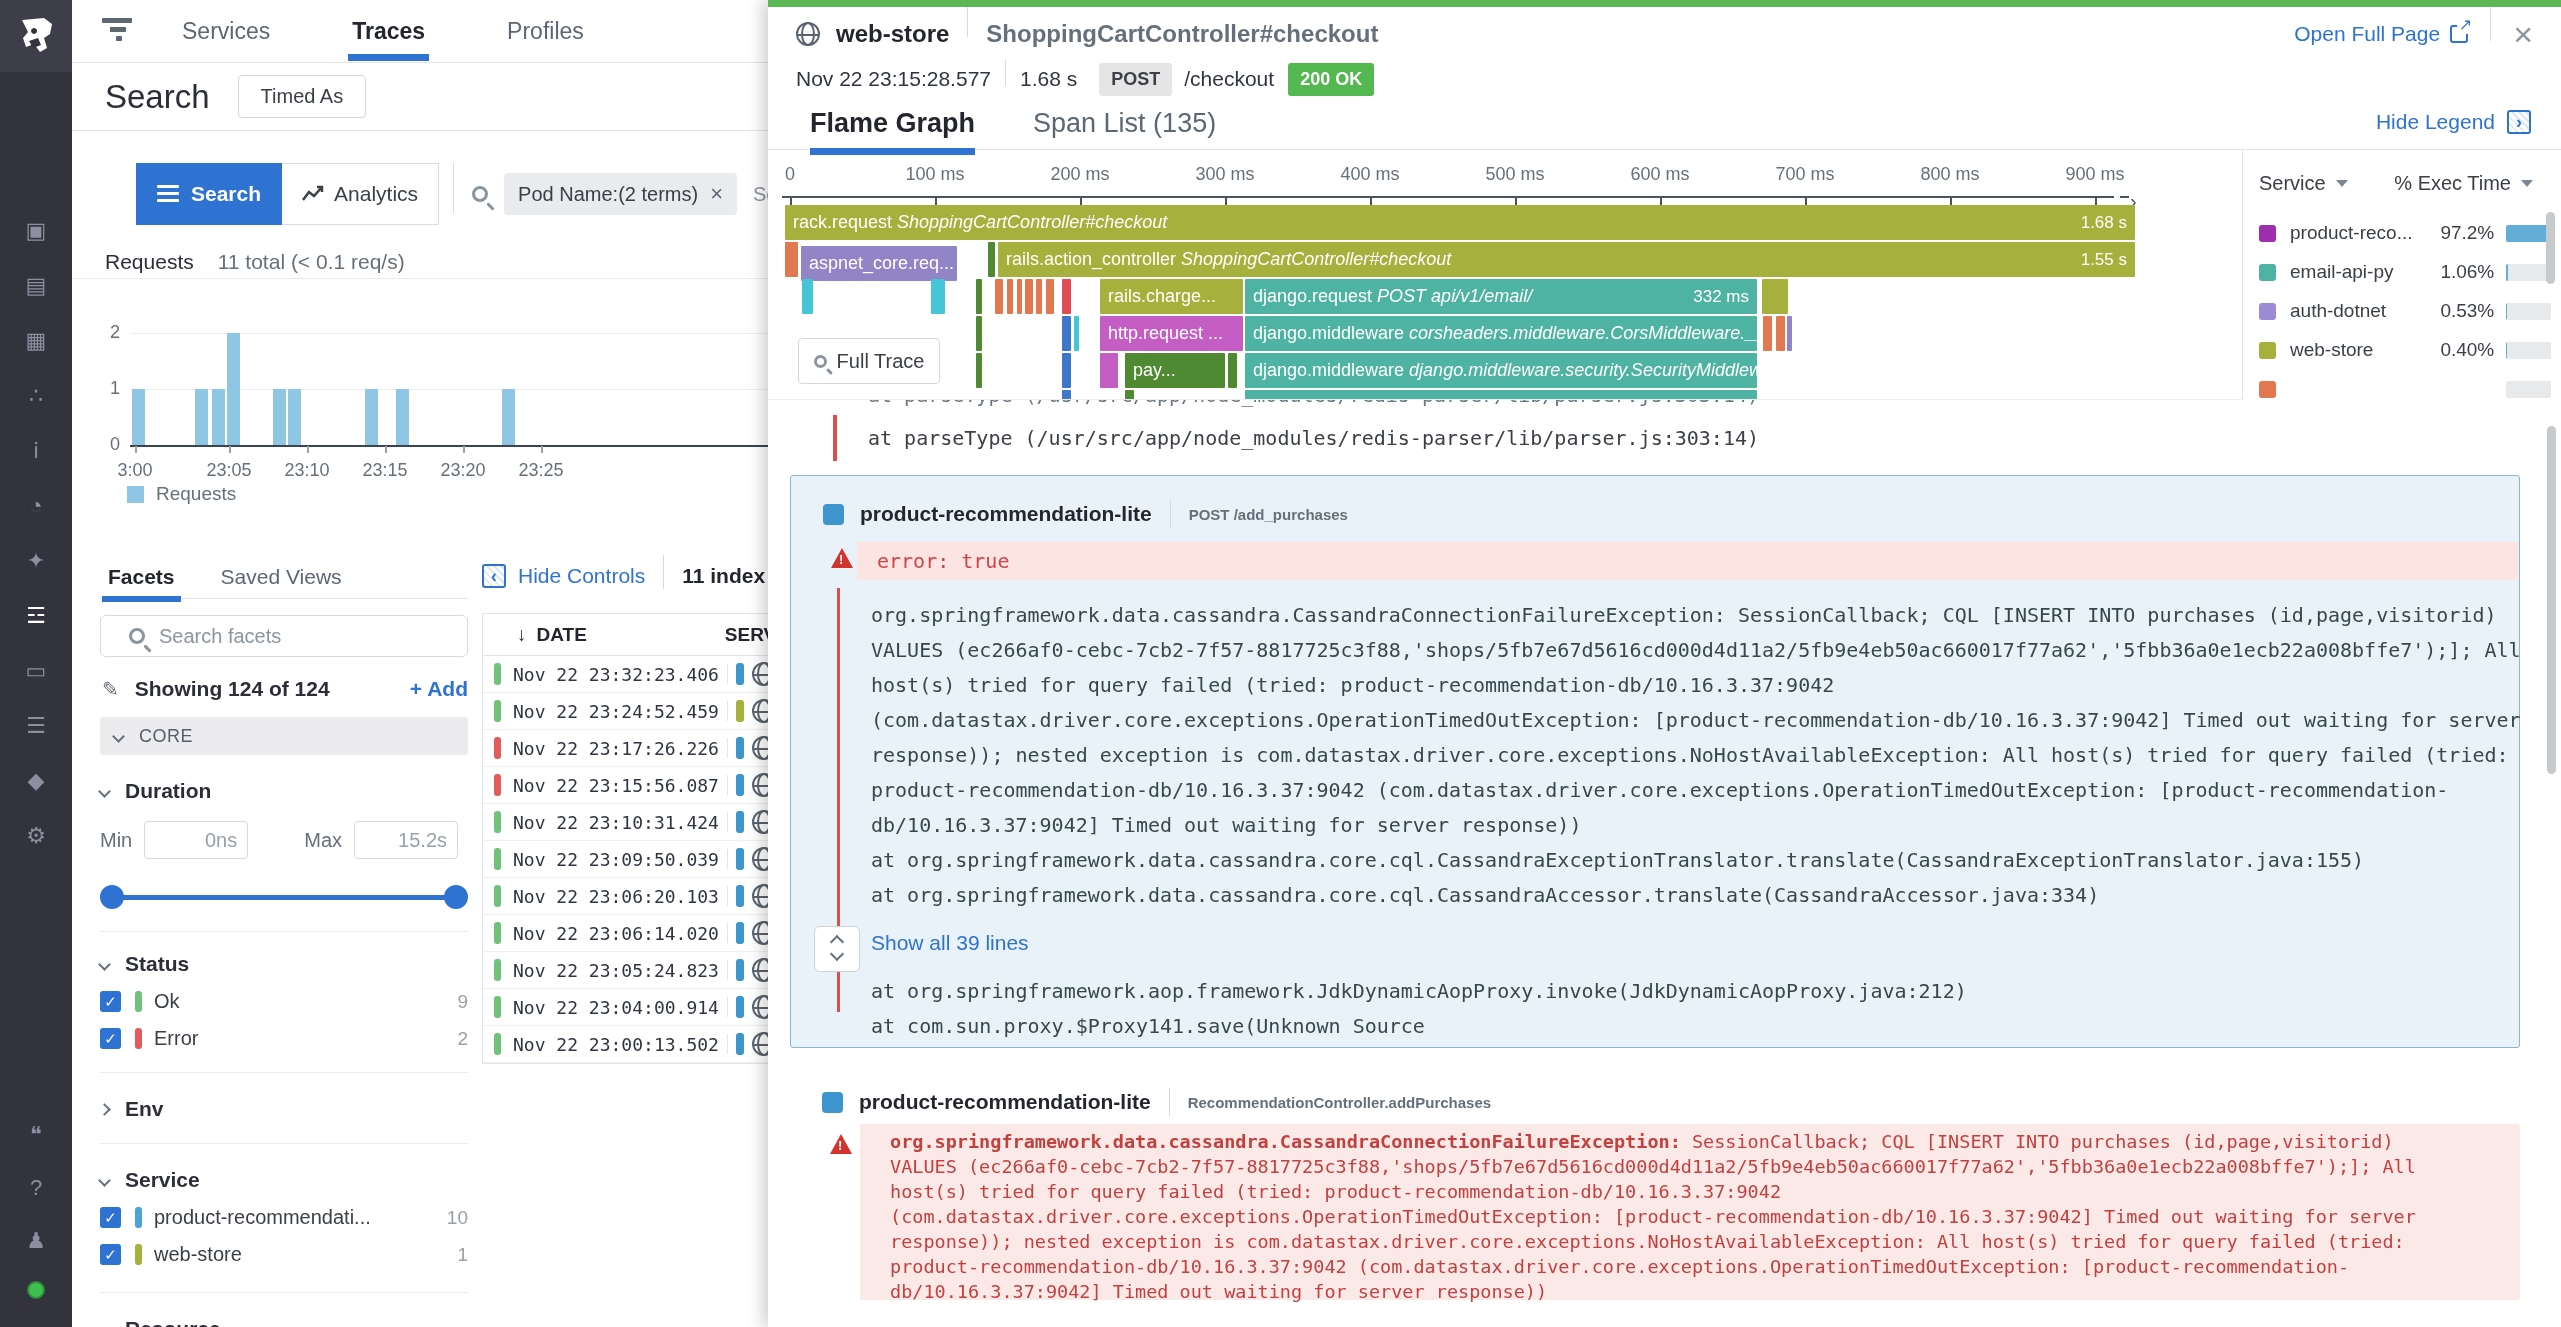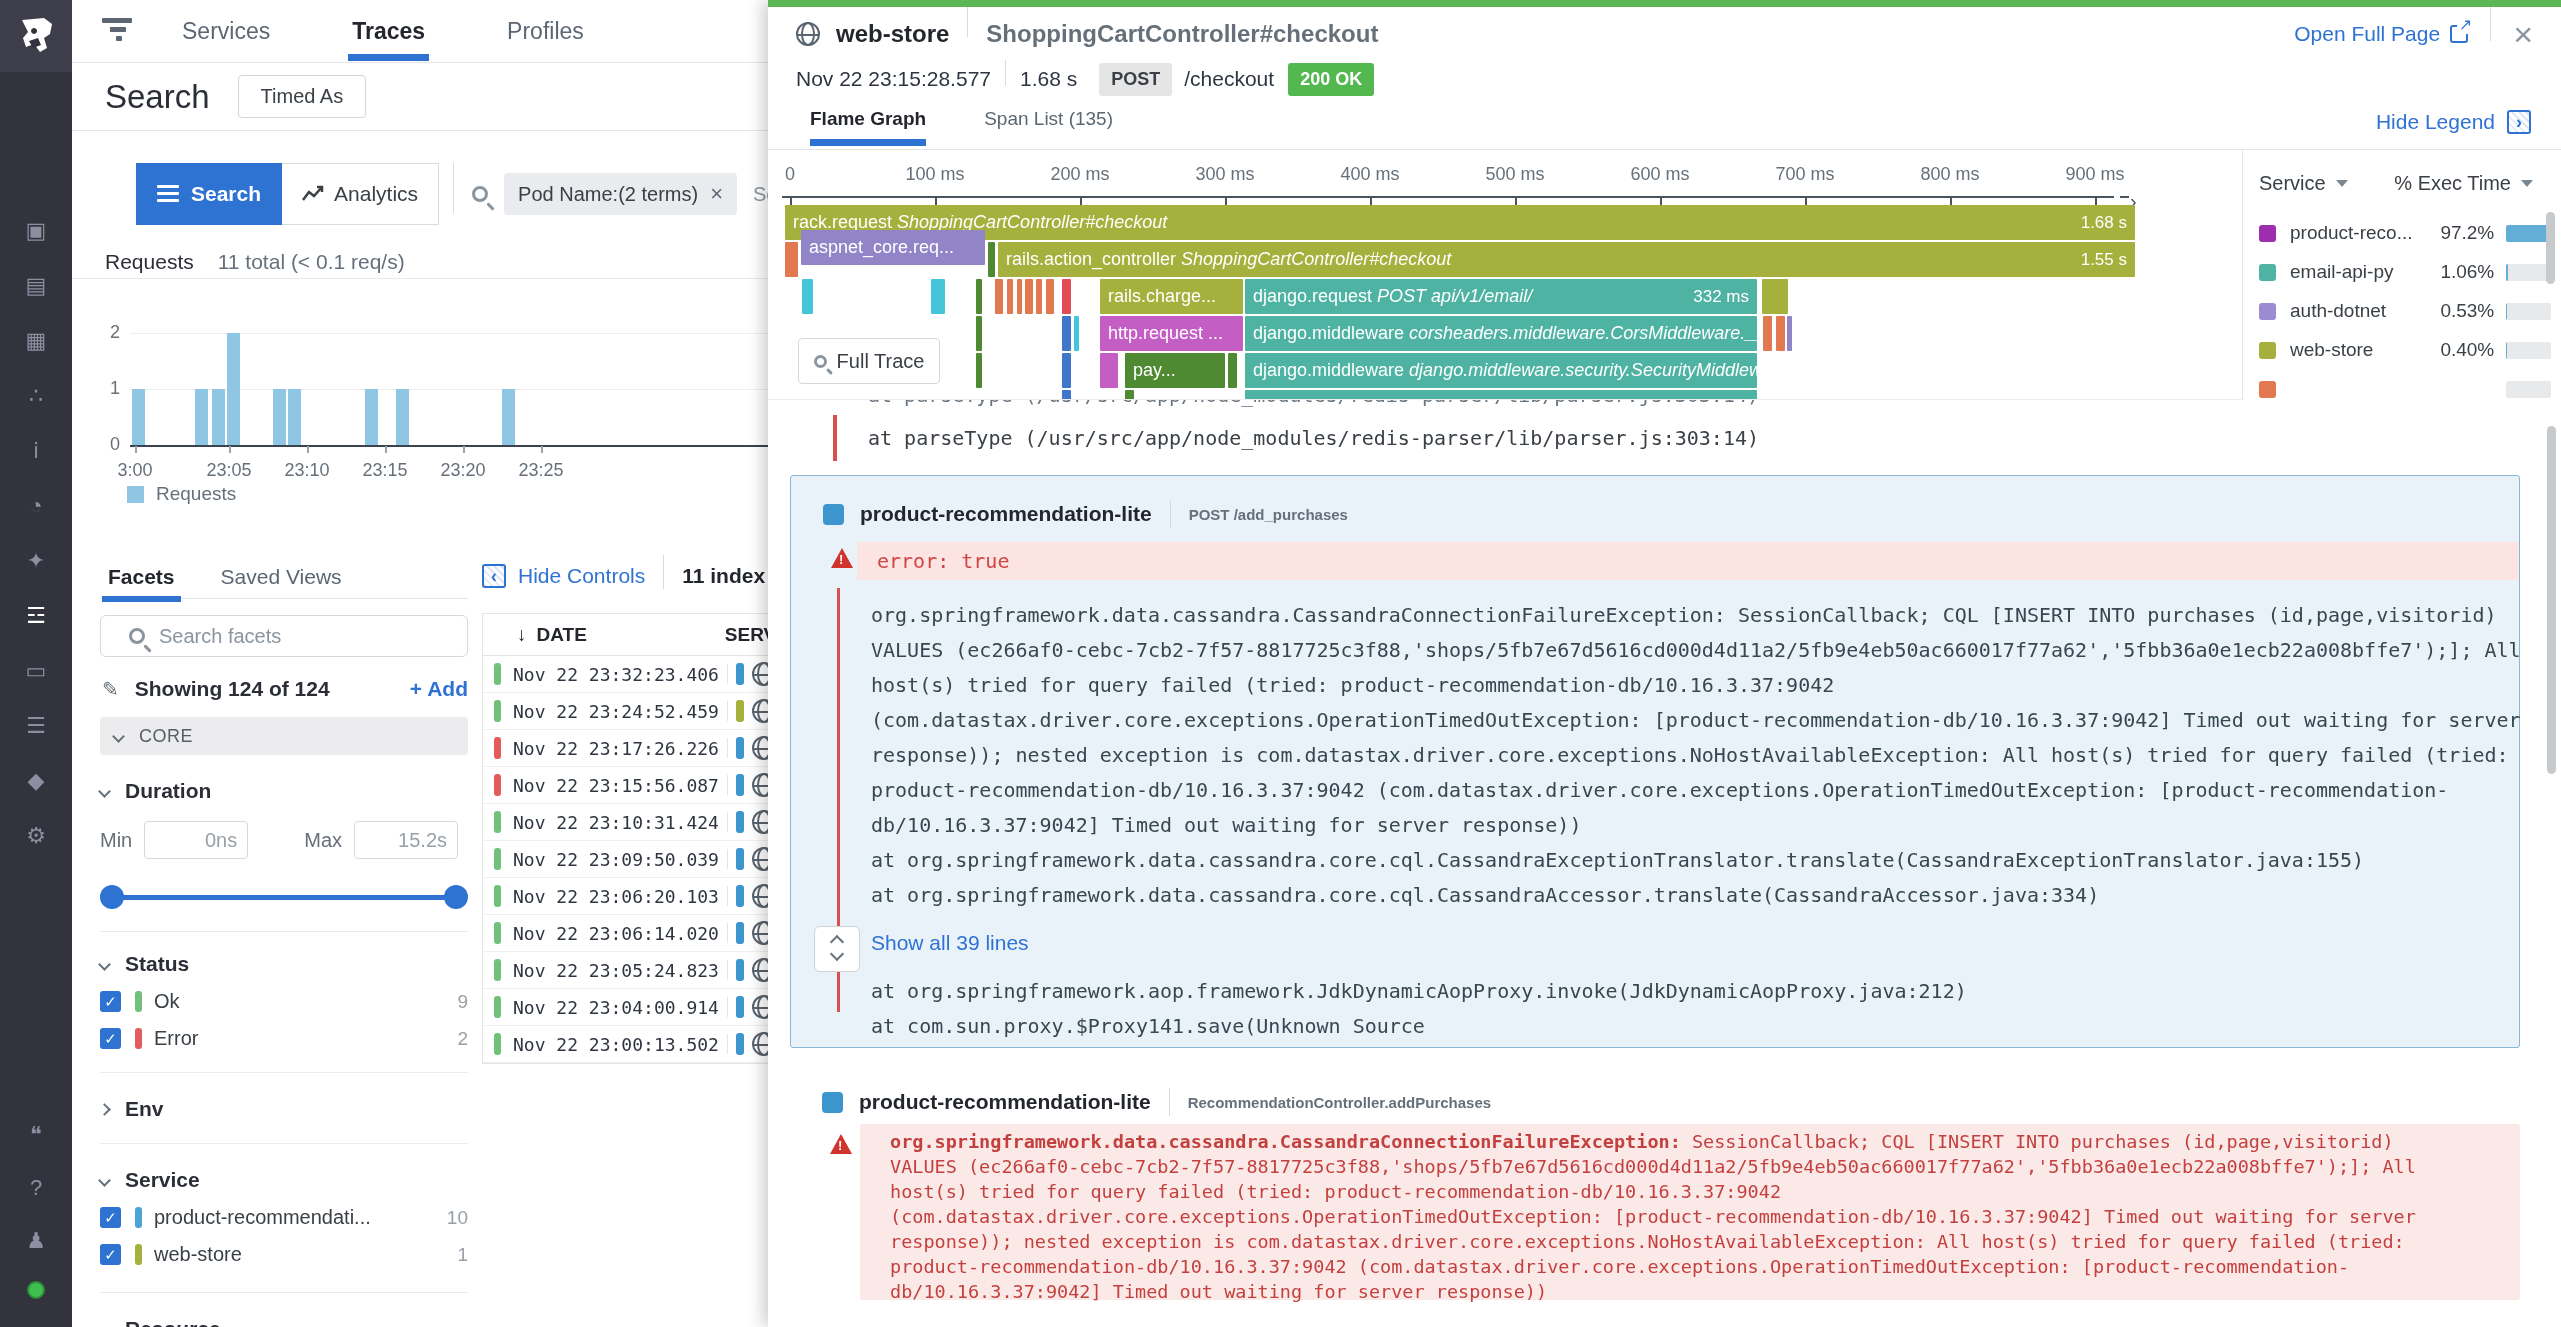--- a/index.html
+++ b/index.html
@@ -107,21 +107,21 @@
   #p-head .globe { margin-right:16px; }
   #svc-name { font-size:24px; font-weight:bold; color:#23262c; }
   #res-name { font-size:24px; font-weight:bold; color:#66707a; }
   #openfull { margin-left:auto; font-size:21px; color:#2e72d2; cursor:pointer; display:flex; align-items:center; }
   #close-x { font-size:34px; color:#8b95a0; cursor:pointer; line-height:30px; }
   #p-sub { height:38px; display:flex; align-items:center; padding:0 28px; font-size:21px; color:#2f3540; }
   .badge { font-size:18px; font-weight:bold; padding:6px 12px; border-radius:3px; }
   .badge.post { background:#e5e5e5; color:#3a4046; }
   .badge.ok { background:#52b84f; color:#fff; }
   #p-tabs { height:52px; display:flex; align-items:flex-start; padding:10px 28px 0 42px; position:relative; border-bottom:1px solid #e3e6e9; }
-  .ptab { font-size:19px; color:#5c6773; margin-right:58px; position:relative; padding-bottom:16px; cursor:pointer;text-align:center; }
+  .ptab { font-size:27px; color:#5c6773; margin-right:58px; position:relative; padding-bottom:16px; cursor:pointer;text-align:center; }
   .ptab.active { color:#23262c; font-weight:bold; }
   .ptab.active::after { content:""; position:absolute; left:0; right:0; bottom:0; height:7px; background:#2e72d2; }
   #hide-legend { position:absolute; right:30px; top:12px; font-size:21px; color:#2e72d2; cursor:pointer; display:flex; align-items:center; }
   .boxchev.r { border-color:#2e72d2; color:#2e72d2; margin:0 0 0 12px; background:repeating-linear-gradient(45deg,#dbe7f8 0 2px,#fff 2px 5px); }
 
   #flamewrap { position:absolute; left:0; top:150px; width:1474px; height:250px; overflow:hidden; border-bottom:1px solid #eceef0; }
   .tick-lab { position:absolute; top:14px; font-size:18px; color:#66707a; transform:translateX(-50%); white-space:nowrap; }
   .tick-mark { position:absolute; top:47px; width:2px; height:8px; background:#4a545e; }
   #axis2 { position:absolute; left:14px; width:1328px; top:46px; border-top:2px solid #4a545e; }
   .dash { position:absolute; top:46px; width:9px; border-top:2px solid #4a545e; }
@@ -535,21 +535,21 @@
         <div class="tick-mark" style="left: 1182px;"></div>
         <div class="tick-lab" style="left: 1327px;">900 ms</div>
         <div class="tick-mark" style="left: 1327px;"></div>
         <div class="dash" style="left: 1337px;"></div>
         <div class="dash" style="left: 1352px;"></div>
         <div id="axis-arrow" style="left: 1362px;">›</div>
       </div>
     <div id="flame-spans">
         <div class="span" style="left: 17px; width: 1350px; top: 55px; background: rgb(166, 176, 60);"><span class="tx">rack.request</span><em> ShoppingCartController#checkout</em><span class="rl">1.68 s</span></div>
         <div class="span" style="left: 17px; width: 13px; top: 92px; background: rgb(226, 120, 79);"></div>
-        <div class="span" style="left: 33px; width: 184px; top: 80px; background: rgb(145, 132, 199);"><span class="tx">aspnet_core.req...</span></div>
+        <div class="span" style="left: 33px; width: 156px; top: 96px; background: rgb(145, 132, 199);"><span class="tx">aspnet_core.req...</span></div>
         <div class="span" style="left: 220px; width: 7px; top: 92px; background: rgb(79, 138, 51);"></div>
         <div class="span" style="left: 230px; width: 1137px; top: 92px; background: rgb(166, 176, 60);"><span class="tx">rails.action_controller</span><em> ShoppingCartController#checkout</em><span class="rl">1.55 s</span></div>
         <div class="span" style="left: 34px; width: 11px; top: 129px; background: rgb(69, 198, 216);"></div>
         <div class="span" style="left: 163px; width: 14px; top: 129px; background: rgb(69, 198, 216);"></div>
         <div class="span" style="left: 208px; width: 6px; top: 129px; background: rgb(79, 138, 51);"></div>
         <div class="span" style="left: 227px; width: 8px; top: 129px; background: rgb(226, 120, 79);"></div>
         <div class="span" style="left: 239px; width: 6px; top: 129px; background: rgb(226, 120, 79);"></div>
         <div class="span" style="left: 249px; width: 5px; top: 129px; background: rgb(226, 120, 79);"></div>
         <div class="span" style="left: 257px; width: 8px; top: 129px; background: rgb(226, 120, 79);"></div>
         <div class="span" style="left: 268px; width: 6px; top: 129px; background: rgb(226, 120, 79);"></div>

